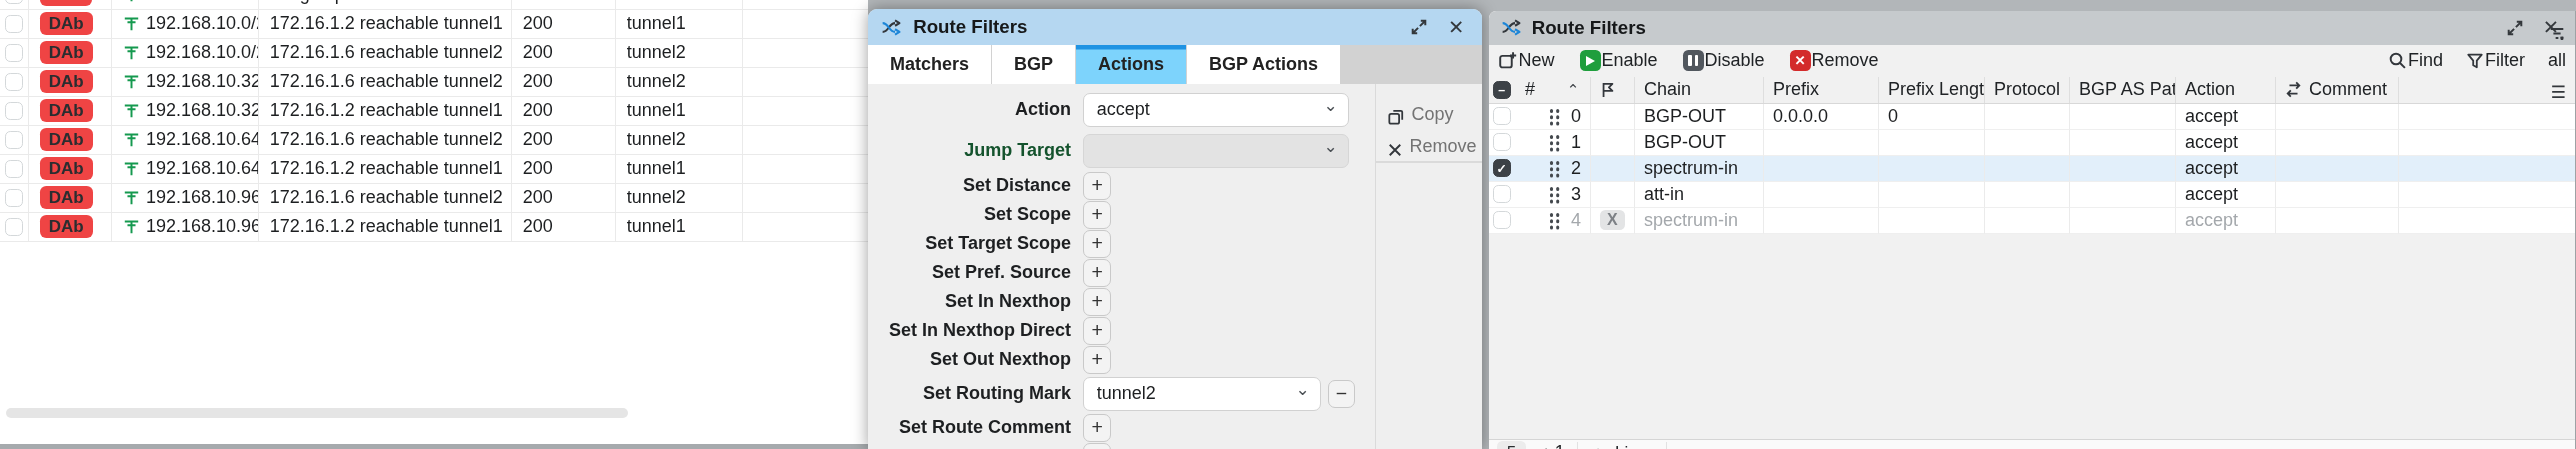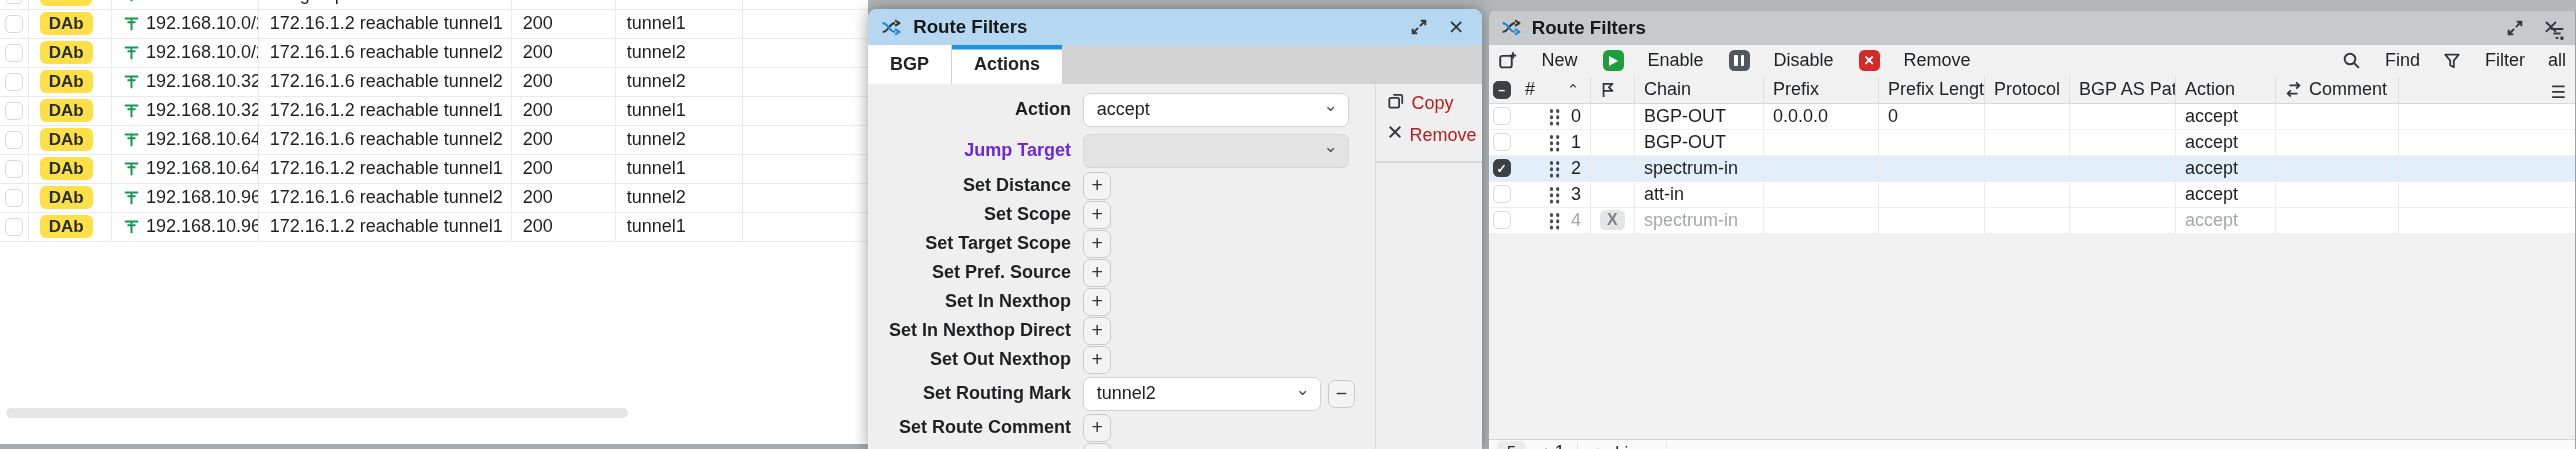--- a/index.html
+++ b/index.html
@@ -8,62 +8,62 @@
 
   
   .left-panel { position:absolute; left:0; top:0; width:868px; height:449px; background:#fff; overflow:hidden; }
   .lrows { position:absolute; left:0; top:-19.5px; width:100%; }
   .lrow { height:29px; display:grid; grid-template-columns:29px 83px 147px 253px 104px 127px 1fr; border-bottom:1.3px solid #eaeaea; }
   .lcell { height:100%; display:flex; align-items:center; border-right:1.3px solid #eaeaea; padding-left:10.7px; white-space:nowrap; overflow:hidden; }
   .lcell.cb { justify-content:center; padding-left:0; }
   .lcell.last { border-right:none; padding-left:23px; }
   .checkbox { width:18px; height:18px; border:1.3px solid #d4d8da; border-radius:5.3px; background:#fff; flex:0 0 auto; }
   .checkbox.checked { background:#3c4146; border-color:#3c4146; color:#fff; display:flex; align-items:center; justify-content:center; font-size:12.4px; font-weight:bold; }
-  .flagbadge { background:#fde047; border-radius:6.2px; padding:1.8px 9px; font-weight:bold; font-size:17px; color:#2a2d30; }
+  .flagbadge { background:#ef4444; border-radius:6.2px; padding:1.8px 9px; font-weight:bold; font-size:17px; color:#2a2d30; }
   .dsticon { margin-right:6.2px; flex:0 0 auto; }
   .hscroll { position:absolute; left:6.2px; top:408px; width:622px; height:9.8px; background:#e5e5e5; border-radius:5.3px; }
   .lstatus { position:absolute; left:0; top:420px; width:100%; height:25px; background:#fdfdfd; border-top:1.3px solid #d6d6d6; display:flex; align-items:center; }
   .countbadge { background:#ececec; border-radius:5.3px; padding:1.8px 9.8px; font-size:17px; margin-left:8px; color:#2a2d30; }
   .vdiv { width:1.3px; height:100%; background:#e2e2e2; margin:0 0; }
   .livebtn { display:flex; align-items:center; gap:7px; padding:0 19.5px; height:100%; font-size:17px; color:#24272a; }
   .play-outline { font-size:13.3px; color:#33373b; }
   .bottomstrip { position:absolute; left:0; top:444px; width:868px; height:5.3px; background:#a6aaad; }
 
   
   .dialog { position:absolute; left:868px; top:9px; width:614px; height:441px; background:#efefef; border-radius:9px 9px 0 0; box-shadow:0 0 16px rgba(0,0,0,.38); }
   .dlg-titlebar { height:36px; background:#b5d7f1; border-radius:9px 9px 0 0; display:flex; align-items:center; padding:0 12.4px; gap:9.8px; }
   .dlg-title { font-weight:bold; font-size:18.7px; color:#16181a; flex:1; }
   .winbtn { width:27px; height:27px; display:flex; align-items:center; justify-content:center; color:#34383c; }
   .close-x { font-size:19.5px; color:#34383c; }
   .tabbar { height:39px; background:#d2d2d2; display:flex; align-items:stretch; }
   .tab { display:flex; align-items:center; padding:0 22px; background:#ffffff; border-right:1.8px solid #d2d2d2; font-weight:600; font-size:18px; color:#222; }
-  .tab.active { background:#ffffff; box-shadow:inset 0 4.4px 0 #1f93e3;text-align:right; }
+  .tab.active { background:#7dd3fc; box-shadow:inset 0 4.4px 0 #1f93e3;text-align:right; }
   .dlg-body { position:relative; height:366px; }
   .formcol { position:absolute; left:0; top:0; width:507px; padding-top:5.3px; }
   .frow { display:flex; align-items:center; }
   .frow.inputrow { height:41px; }
   .frow.plusrow { height:29px; }
   .flabel { width:203px; text-align:right; margin-right:12.4px; font-weight:600; font-size:18px; color:#1d1f21; white-space:nowrap; }
-  .flabel.disabled { color:#6d28d9; }
+  .flabel.disabled { color:#14532d; }
   .selectbox { position:relative; height:34px; width:266px; background:#fff; border:1.3px solid #d1d1d1; border-radius:7px; display:flex; align-items:center; padding:0 30px 0 12.4px; font-size:18px; color:#1d1f21; }
   .selectbox.disabled { background:#e3e3e3; border-color:#d6d6d6; }
   .selectbox.narrow { width:238px; }
   .chev { position:absolute; right:10.7px; top:0.9px; font-size:17px; color:#4a4f54; }
   .sqbtn { width:27.5px; height:27.5px; border:1.3px solid #c9c9c9; border-radius:7px; background:#f3f3f3; display:flex; align-items:center; justify-content:center; font-size:19.5px; color:#333; }
   .minusbtn { margin-left:6.2px; }
   .sidecol { position:absolute; left:507px; top:0; width:107px; height:100%; border-left:1.3px solid #dadada; padding-top:9px; }
-  .side-btn { display:flex; align-items:flex-start; gap:8px; height:32px; padding-left:11.5px; font-size:18px; color:#b91c1c; }
+  .side-btn { display:flex; align-items:flex-end; gap:8px; height:32px; padding-left:11.5px; font-size:18px; color:#737373; }
   .side-sep { height:1.3px; background:#dadada; margin-top:4.4px; }
 
   
   .right-panel { position:absolute; left:1489px; top:10.7px; width:1087px; height:439px; background:#f1f1f1; border-radius:7px 0 0 0; overflow:hidden; border-right:1.8px solid #9ea2a5; }
   .rp-titlebar { height:34px; background:#c6cacd; border-radius:7px 0 0 0; display:flex; align-items:center; padding:0 10.7px; gap:9px; }
   .rp-title { font-weight:bold; font-size:18.7px; color:#16181a; flex:1; }
   .toolbar { height:32px; display:flex; align-items:center; padding:0 9px; gap:25px; }
-  .tbtn { display:flex; align-items:center; gap:24px; font-size:18px; color:#202326; }
+  .tbtn { display:flex; align-items:center; gap:1px; font-size:18px; color:#202326; }
   .sq { width:21px; height:21px; border-radius:5.3px; display:flex; align-items:center; justify-content:center; color:#fff; flex:0 0 auto; }
   .sq.green { background:#1f9e3d; }
   .sq.dark { background:#51575e; }
   .sq.red { background:#d32b2b; }
   .sq .tri { width:0; height:0; border-left:9px solid #fff; border-top:5.8px solid transparent; border-bottom:5.8px solid transparent; margin-left:1.8px; }
   .pausebars { display:flex; gap:3.1px; }
   .pausebars i { display:block; width:3.1px; height:10.7px; background:#fff; border-radius:0.9px; }
   .sq .x { font-size:13.3px; font-weight:bold; line-height:1; }
   .tb-right { margin-left:auto; display:flex; align-items:center; gap:23px; }
   .allgroup { display:flex; align-items:center; gap:7px;flex-direction:column; }
@@ -342,22 +342,24 @@
     </svg>
     <span class="dlg-title">Route Filters</span>
     <span class="winbtn">
       <svg width="18" height="18" viewBox="0 0 20 20">
           <path d="M12 3h5v5M17 3l-6 6M8 17H3v-5M3 17l6-6" stroke="#34383c" stroke-width="2.2" fill="none"></path>
         </svg>
     </span>
     <span class="winbtn close-x">✕</span>
   </div>
   <div class="tabbar">
+    <span class="tab">Matchers</span>
     <span class="tab">BGP</span>
     <span class="tab active">Actions</span>
+    <span class="tab">BGP Actions</span>
   </div>
   <div class="dlg-body">
     <div class="formcol">
       <div class="frow inputrow">
         <span class="flabel">Action</span>
         <span class="selectbox">
             <span>accept</span>
             <span class="chev">⌄</span>
           </span>
       </div>

